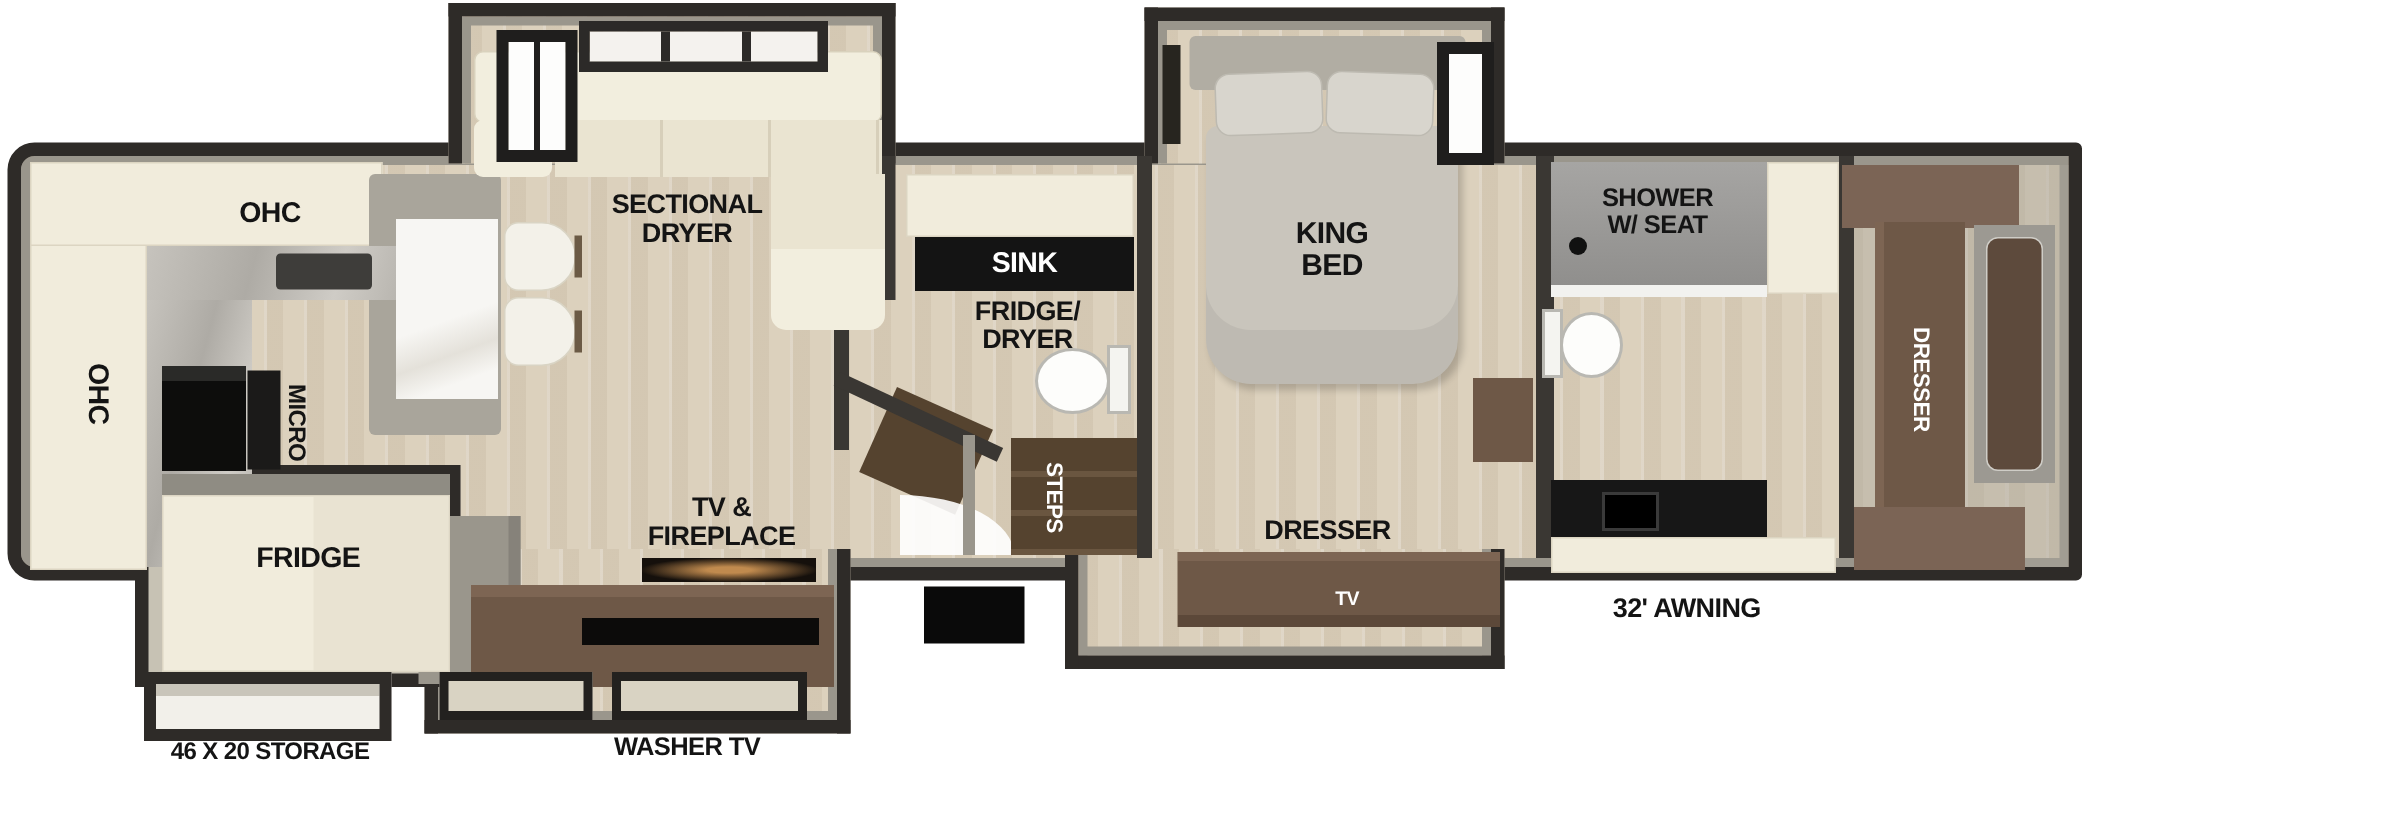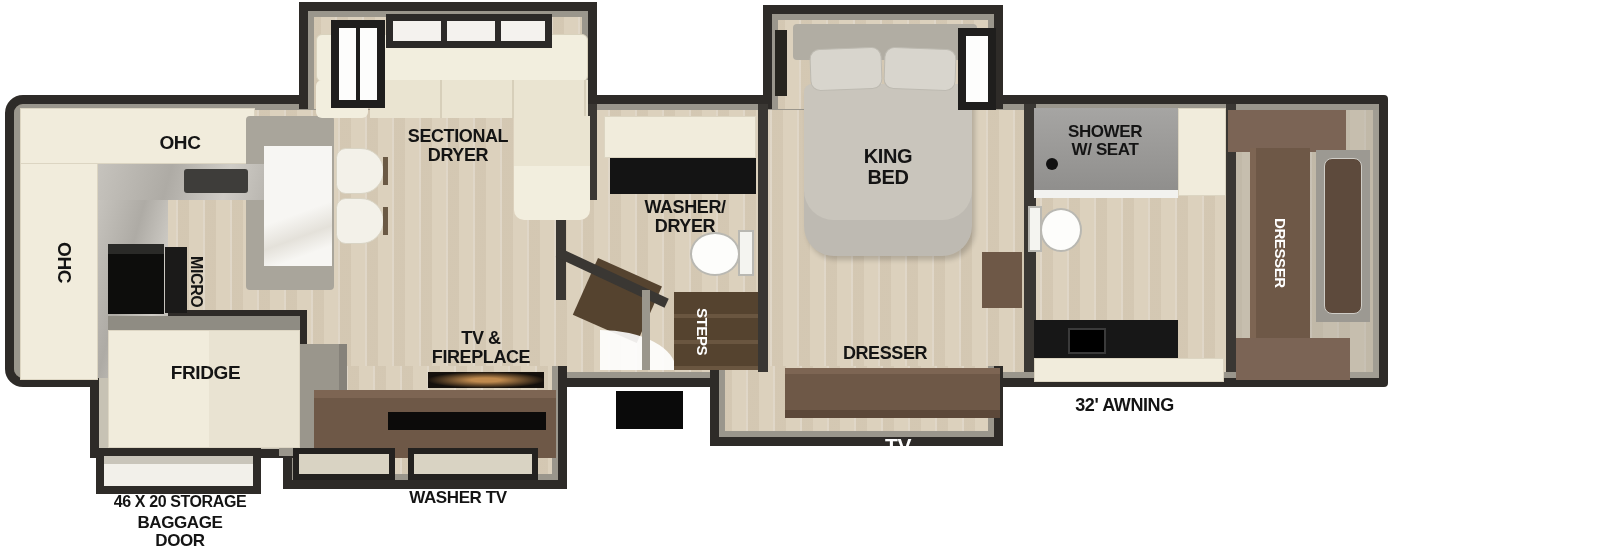--- a/index.html
+++ b/index.html
@@ -125,29 +125,28 @@
   <div class="abs" style="left:1236px;top:338px;width:114px;height:42px;background:#7b6455;z-index:5;"></div>
 
   <div class="abs lbl" style="left:130px;top:132px;width:100px;height:22px;font-size:19px;">OHC</div>
   <div class="abs lbl vlbl" style="left:51px;top:215px;width:26px;height:95px;font-size:19px;">OHC</div>
   <div class="abs lbl vlbl" style="left:184px;top:246px;width:24px;height:72px;font-size:16px;">MICRO</div>
   <div class="abs lbl" style="left:138px;top:362px;width:135px;height:22px;font-size:19px;">FRIDGE</div>
   <div class="abs lbl" style="left:388px;top:126px;width:140px;height:40px;font-size:18px;">SECTIONAL
 DRYER</div>
   <div class="abs lbl" style="left:406px;top:328px;width:150px;height:40px;font-size:18px;">TV &amp;
 FIREPLACE</div>
-  <div class="abs lbl" style="left:612px;top:196px;width:146px;height:42px;font-size:18px;">WASHER/
+  <div class="abs lbl white" style="left:610px;top:163px;width:146px;height:26px;font-size:19px;">SINK</div>
+  <div class="abs lbl" style="left:612px;top:196px;width:146px;height:42px;font-size:18px;">FRIDGE/
 DRYER</div>
   <div class="abs lbl vlbl white" style="left:690px;top:296px;width:24px;height:72px;font-size:15px;">STEPS</div>
   <div class="abs lbl" style="left:838px;top:146px;width:100px;height:42px;font-size:20px;">KING
 BED</div>
   <div class="abs lbl" style="left:810px;top:344px;width:150px;height:20px;font-size:18px;">DRESSER</div>
-  <div class="abs lbl white" style="left:863px;top:388px;width:70px;height:22px;font-size:21px;margin-top:47px;">TV</div>
+  <div class="abs lbl white" style="left:863px;top:388px;width:70px;height:22px;font-size:13px;">TV</div>
   <div class="abs lbl" style="left:1040px;top:122px;width:130px;height:38px;font-size:17px;">SHOWER
 W/ SEAT</div>
   <div class="abs lbl vlbl white" style="left:1266px;top:200px;width:28px;height:105px;font-size:15px;">DRESSER</div>
   <div class="abs lbl" style="left:95px;top:492px;width:170px;height:20px;font-size:16px;">46 X 20 STORAGE</div>
-  <div class="abs lbl" style="left:105px;top:512px;width:150px;height:40px;font-size:17px;">BAGGAGE
-DOOR</div>
   <div class="abs lbl" style="left:393px;top:488px;width:130px;height:20px;font-size:17px;">WASHER TV</div>
   <div class="abs lbl" style="left:1052px;top:396px;width:145px;height:20px;font-size:18px;">32' AWNING</div>
 
 </div>
 
 </body></html>

